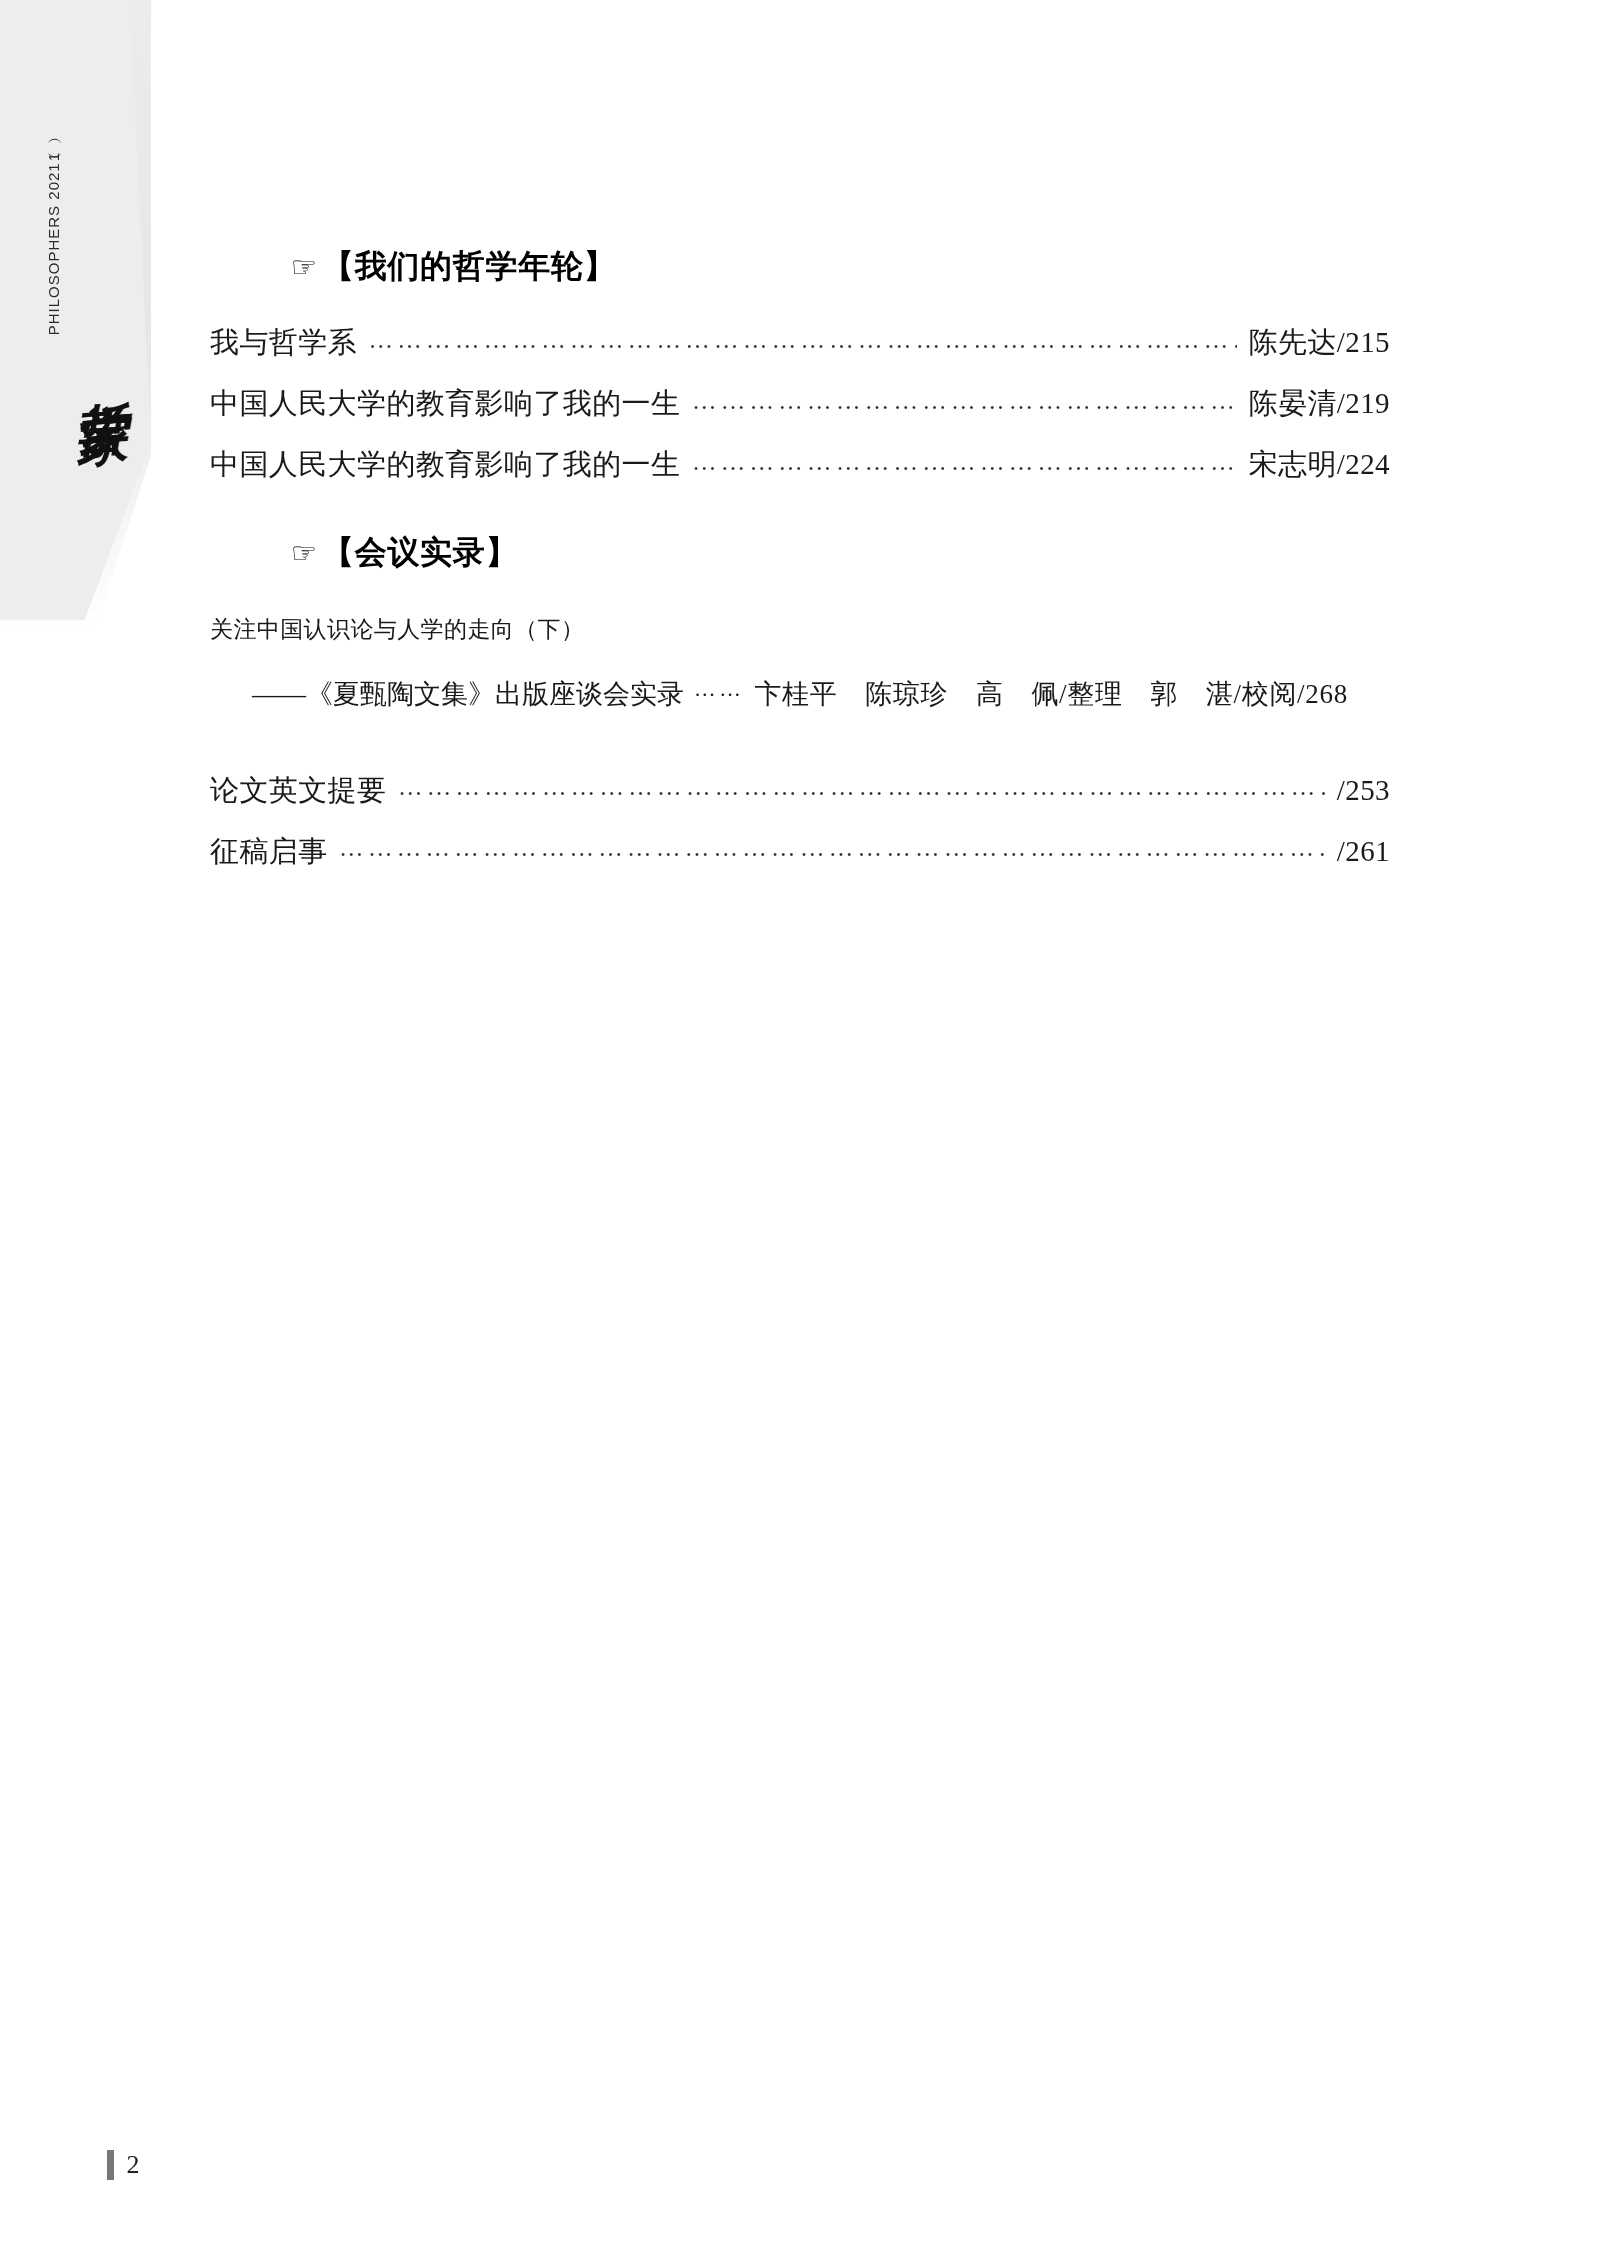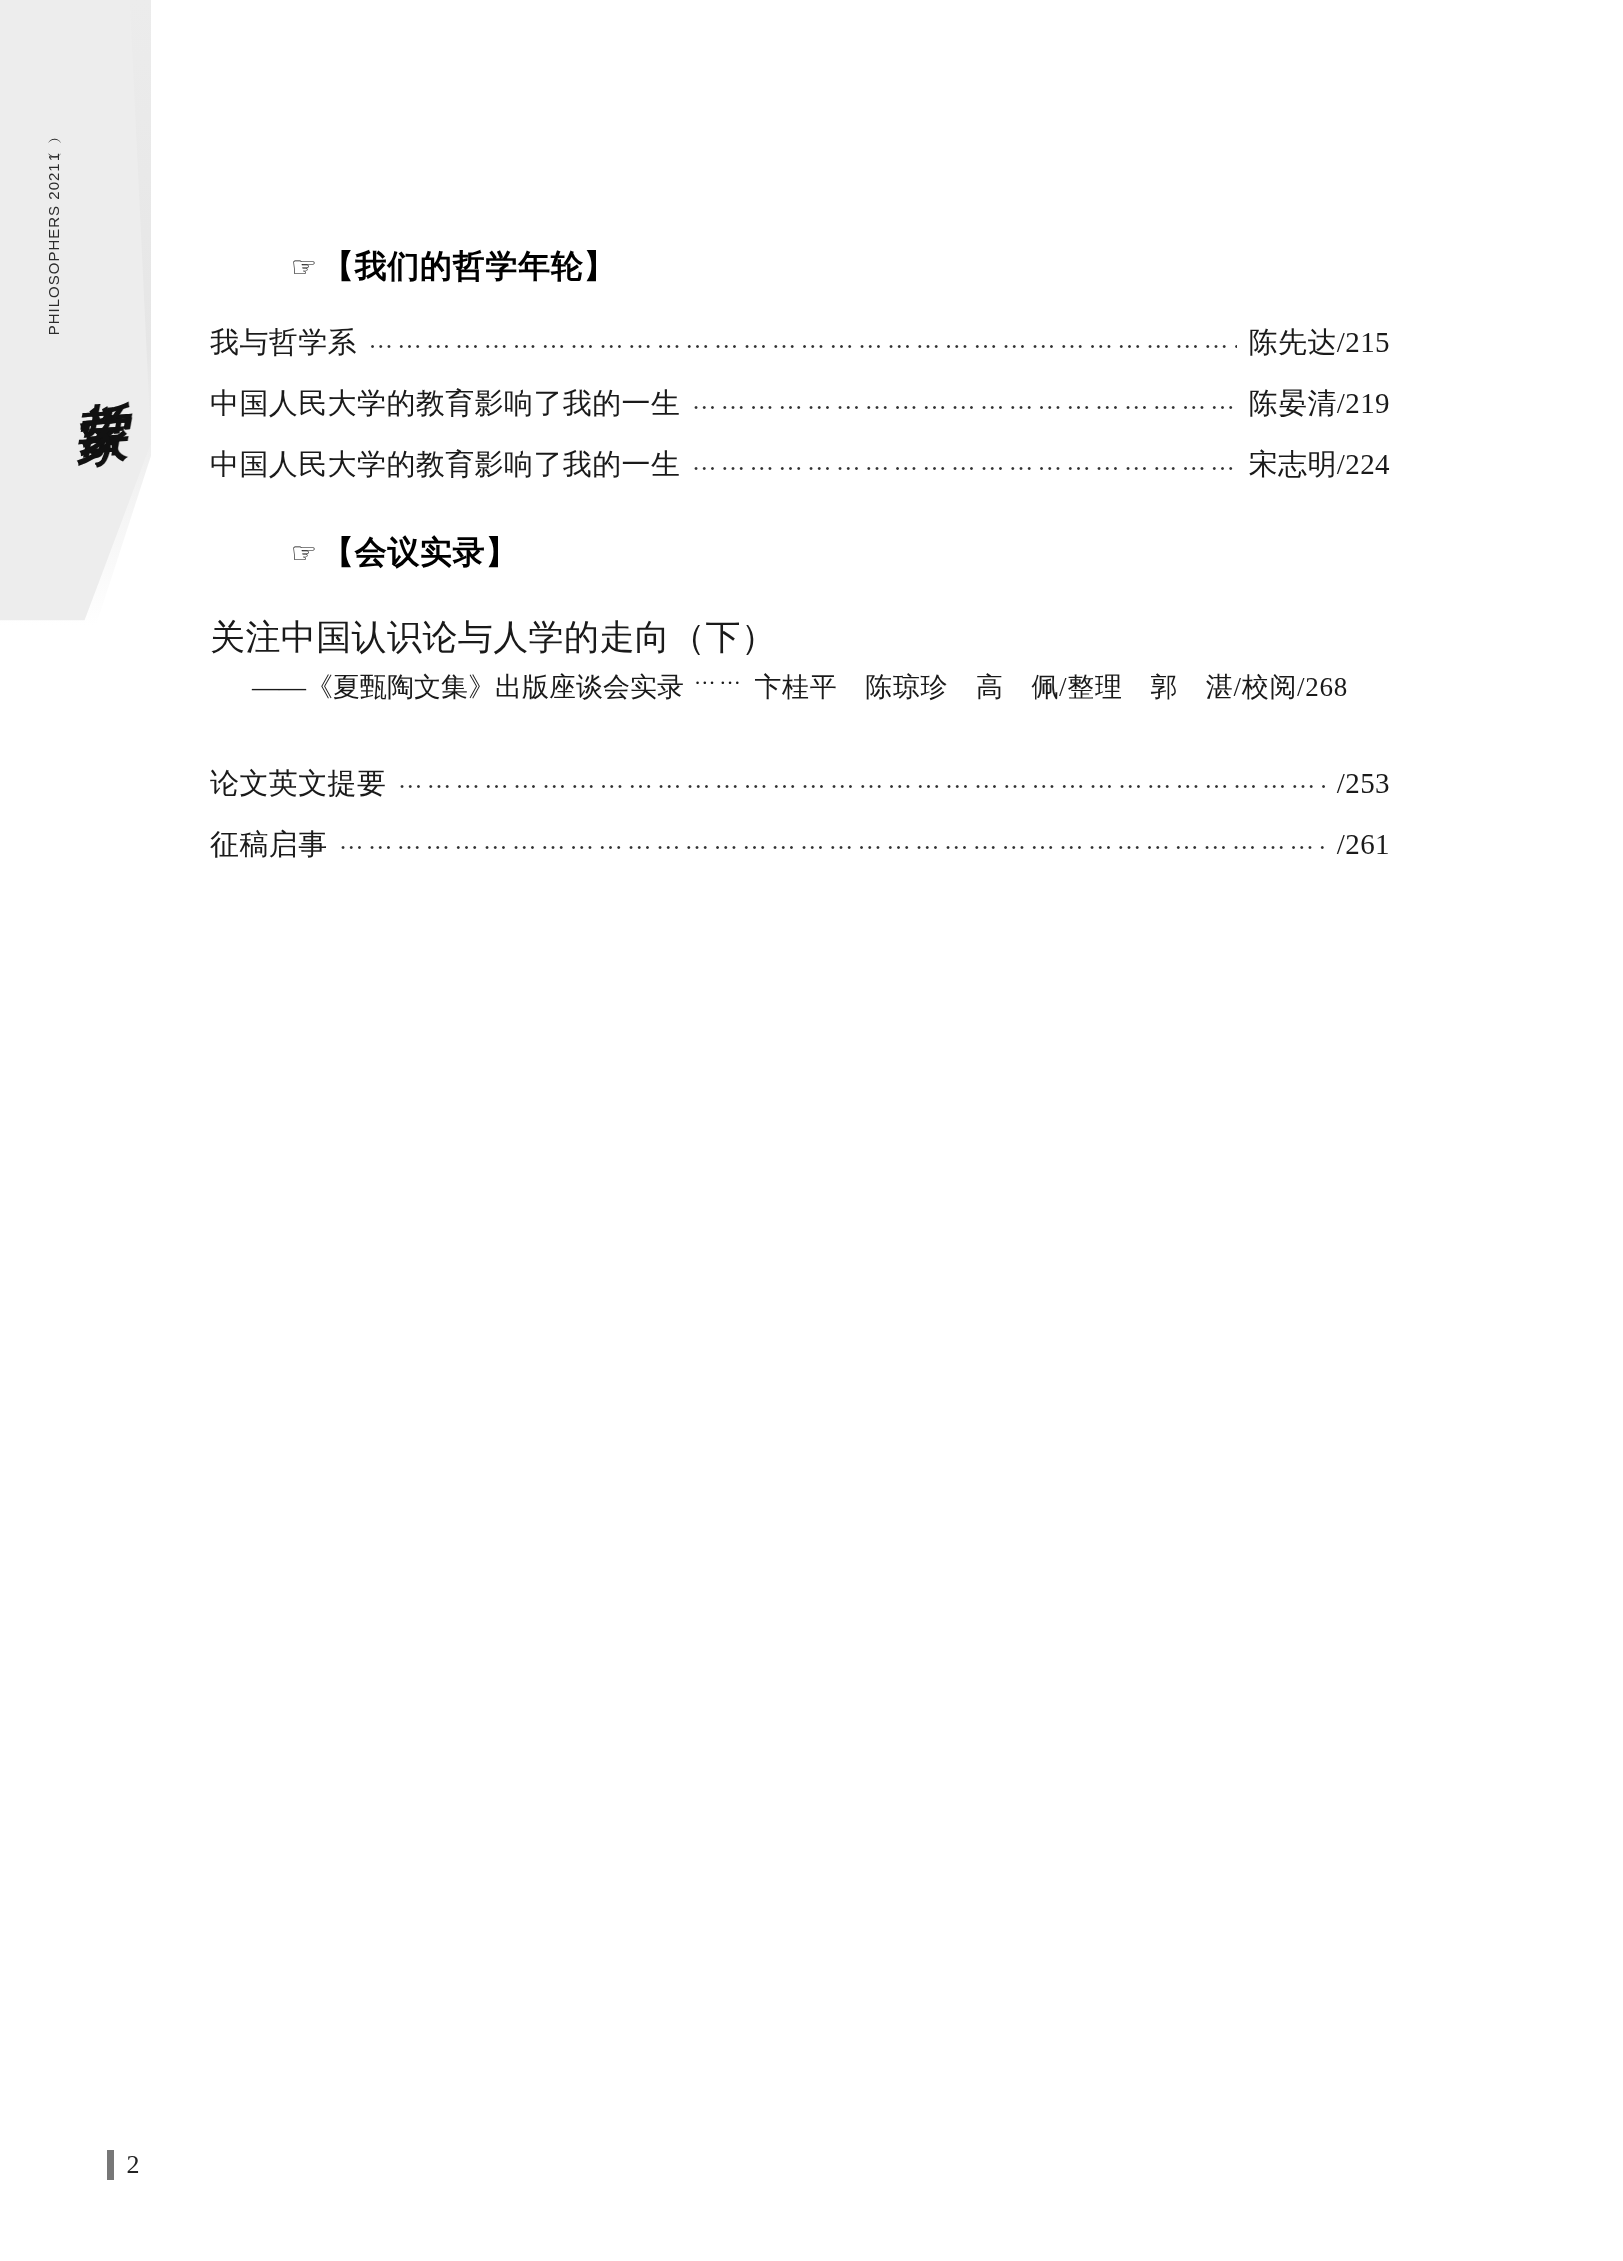--- a/index.html
+++ b/index.html
@@ -122,27 +122,27 @@
   .toc-author {
     flex: 0 0 auto;
     letter-spacing: 0.4px;
     text-align: left;
   }
 
   .entry-block {
     margin-bottom: 21.6px;
   }
   .entry-line1 {
-    font-size: 35px;
+    font-size: 23px;
     letter-spacing: 0.4px;
-    margin-bottom: 8px;
+    margin-bottom: 31px;
   }
   .entry-line2 {
     display: flex;
-    align-items: flex-start;
+    align-items: center;
     font-size: 27px;
     padding-left: 42px;
     white-space: nowrap;
   }
   .entry-line2 .sub {
     flex: 0 0 auto;
   }
   .entry-line2 .dots {
     flex: 0 0 auto;
     margin: 0 10px;

